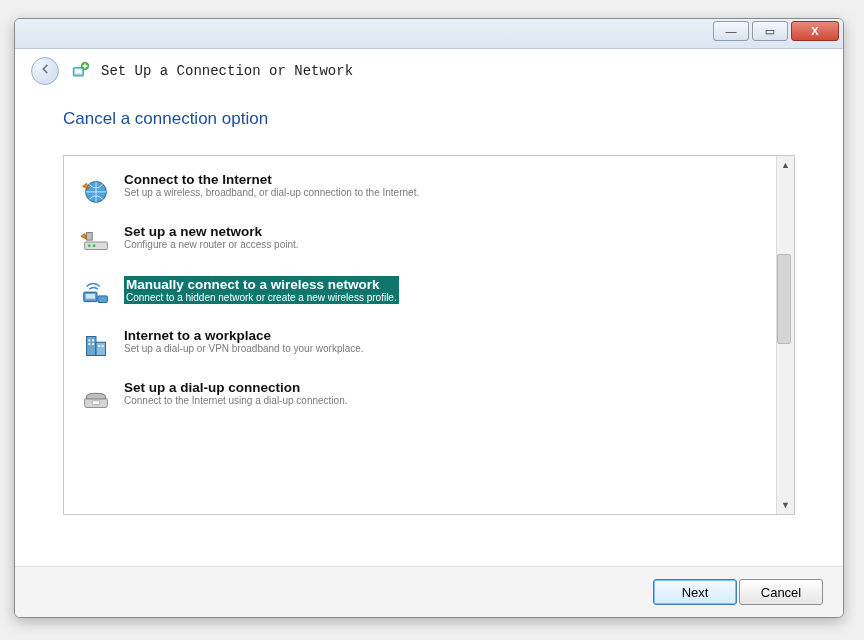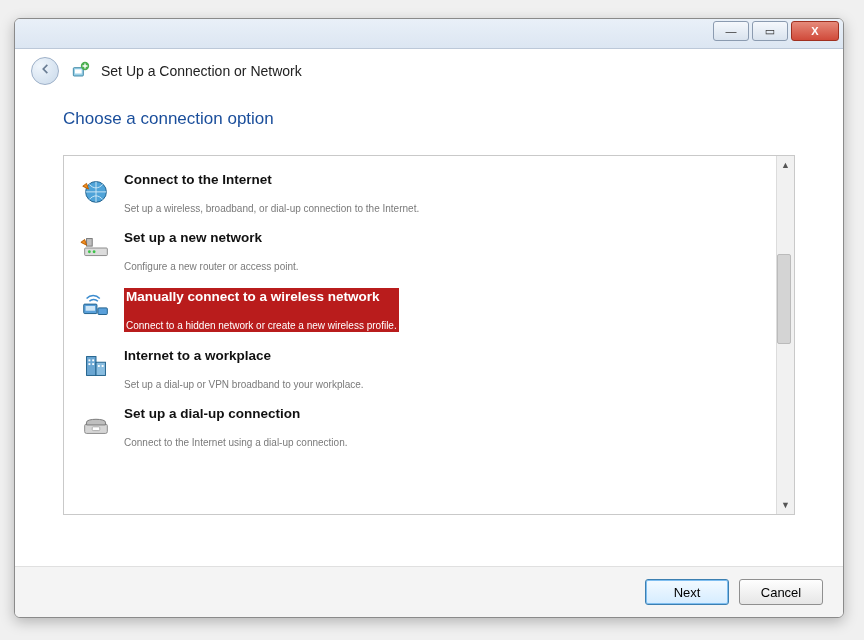--- a/index.html
+++ b/index.html
@@ -66,21 +66,21 @@
       display: flex; align-items: center; justify-content: center;
       color: #6a7d94;
       font-size: 16px;
     }
     .wizard-icon {
       width: 22px; height: 22px;
       display: flex; align-items: center; justify-content: center;
     }
     .wizard-icon svg { width: 20px; height: 20px; }
     .wizard-title {
-      font-size: 14px; color: #222;
+      font-size: 14px; color: #222; font-family: Liberation Mono, monospace;
     }
     
     .body {
       flex: 1;
       padding: 18px 48px 12px 48px;
       background: #fff;
     }
     .heading {
       color: #1a4e9b;
       font-size: 17px;
@@ -128,39 +128,39 @@
       gap: 10px;
       padding: 6px 8px;
       margin: 4px 2px;
       cursor: default;
     }
     .option-item .ic {
       width: 36px; height: 36px;
       flex-shrink: 0;
       display: flex; align-items: center; justify-content: center;
     }
-    .option-item .texts { display: flex; flex-direction: column; gap: 16px; }
+    .option-item .texts { display: flex; flex-direction: column; }
     .opt-title { font-size: 13.5px; color: #111; font-weight: 600; }
     .opt-desc { font-size: 10px; color: #7a7a7a; }
     .option-item.selected .opt-title,
     .option-item.selected .opt-desc { color: #fff; }
     .option-item.selected .texts {
-      background: #b91c1c;
+      background: #0f766e;
       padding: 1px 2px;
     }
     .option-item.selected {
       
     }
     
     .footer {
       border-top: 1px solid #e0e0e0;
       padding: 12px 20px;
       display: flex;
       justify-content: flex-end;
-      gap: 10px;
+      gap: 2px;
       background: #f4f4f4;
     }
     .btn {
       min-width: 84px;
       height: 26px;
       font-size: 13px;
       border: 1px solid #8f8f8f;
       border-radius: 3px;
       background: linear-gradient(#fefefe, #e6e6e6);
       cursor: default;
@@ -198,21 +198,21 @@
           <rect x="4" y="8" width="12" height="10" rx="1" fill="#9bd1e8" stroke="#2a7a9b"></rect>
           <rect x="6" y="10" width="8" height="5" fill="#fff"></rect>
           <circle cx="18" cy="6" r="5" fill="#4caf50"></circle>
           <path d="M18 3v6M15 6h6" stroke="#fff" stroke-width="1.6"></path>
         </svg>
     </div>
     <div class="wizard-title">Set Up a Connection or Network</div>
   </div>
 
   <div class="body">
-    <div class="heading">Choose a connection option</div>
+    <div class="heading">Cancel a connection option</div>
 
     <div class="option-box">
       <div class="option-scroll">
 
         <div class="option-item">
           <div class="ic">
             <svg viewBox="0 0 36 36" width="34" height="34">
                 <circle cx="18" cy="20" r="11" fill="#4fa3d8" stroke="#1e5f8a"></circle>
                 <path d="M7 20h22M18 9v22M11 12c4 5 10 5 14 0M11 28c4-5 10-5 14 0" stroke="#cfe9f7" stroke-width="1" fill="none"></path>
                 <path d="M4 14l6 3-2-6z" fill="#f28c1e" stroke="#b85e00"></path>

